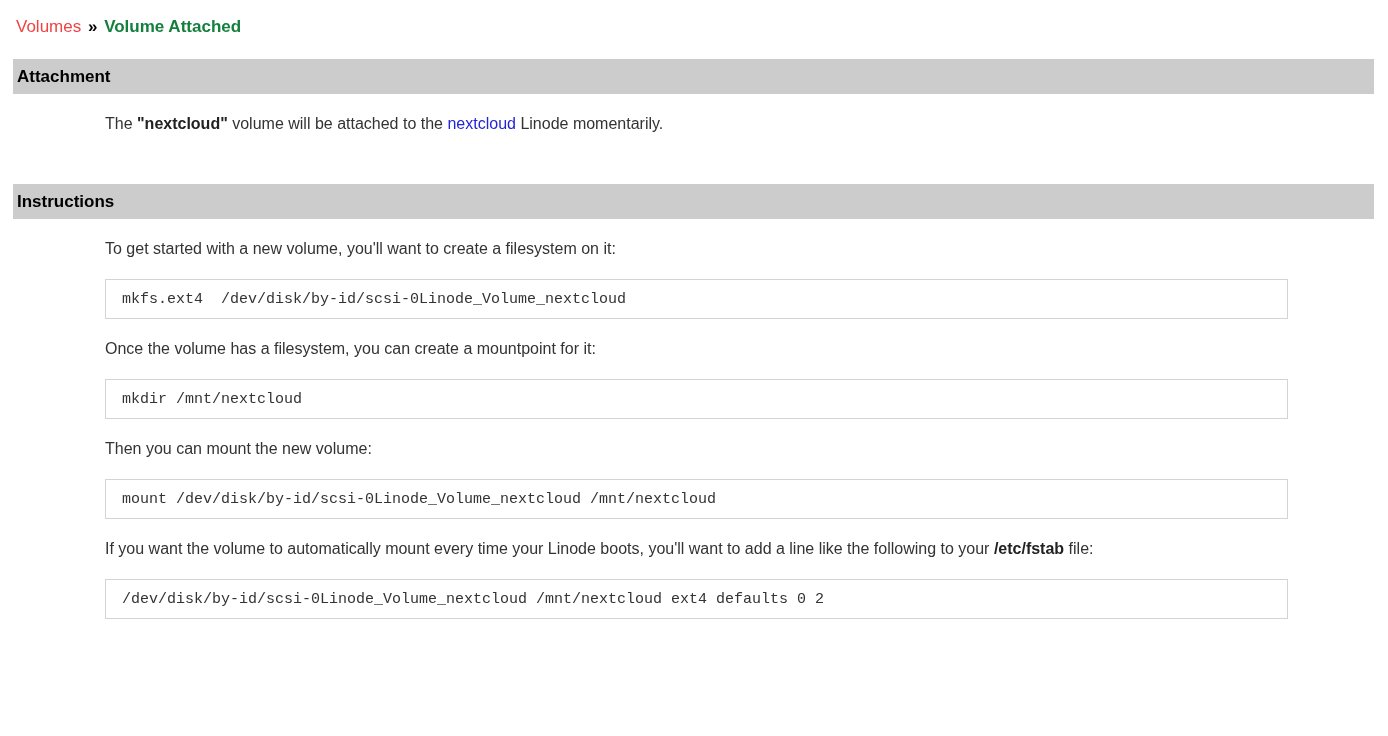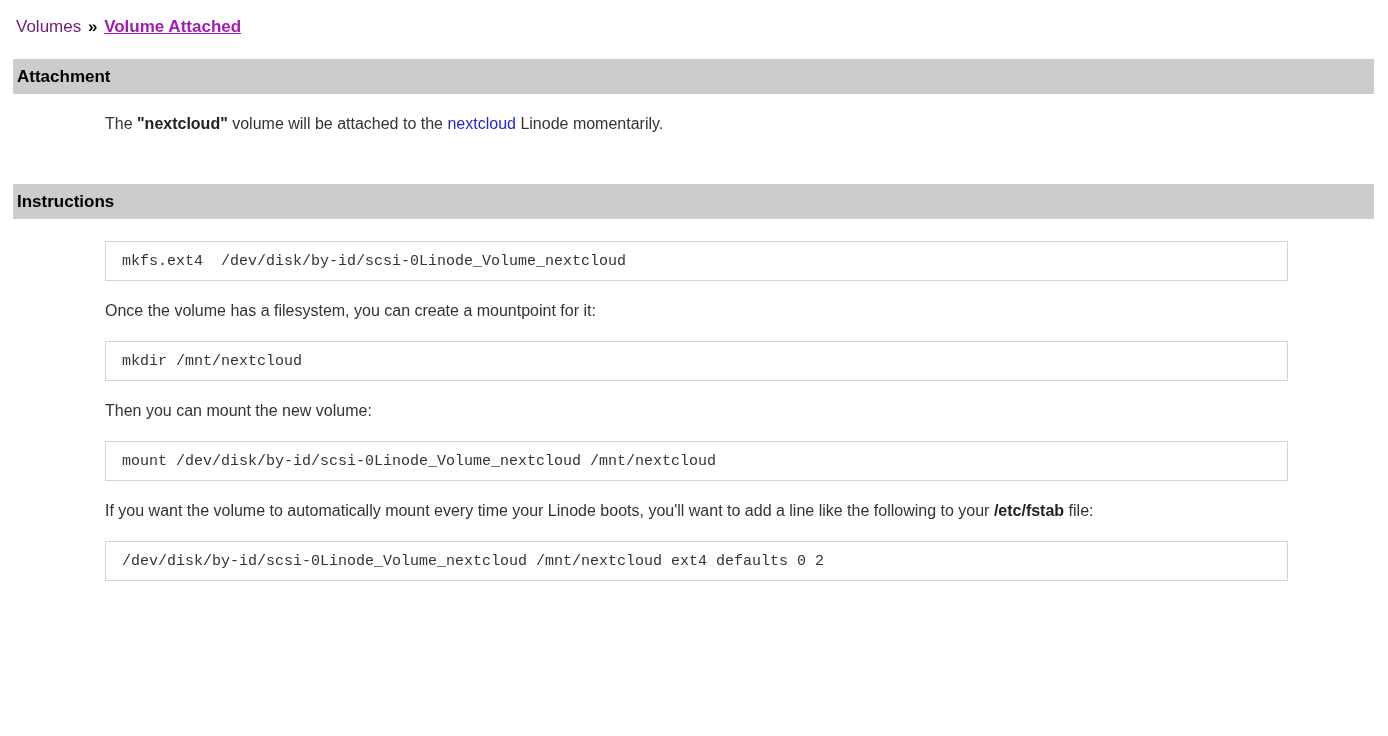--- a/index.html
+++ b/index.html
@@ -10,33 +10,32 @@
     font-family: "Liberation Sans", sans-serif;
     color: #333333;
     overflow: hidden;
   }
   .breadcrumb {
     padding: 17px 0 0 16px;
     font-size: 17px;
     color: #1a1a1a;
   }
   .breadcrumb a {
-    color: #701a75;
+    color: #ef4444;
     text-decoration: none;
     cursor: pointer;
   }
   .breadcrumb .sep {
     font-weight: bold;
     color: #000000;
     padding: 0 2px;
   }
   .breadcrumb .current {
     font-weight: bold;
-    color: #a21caf;
-    text-decoration: underline;
+    color: #15803d;
   }
   .section-bar {
     margin: 0 14px 0 13px;
     height: 35px;
     line-height: 35px;
     background: #cccccc;
     font-size: 17px;
     font-weight: bold;
     color: #000000;
     padding-left: 4px;
@@ -82,20 +81,21 @@
 
 <div class="section-bar bar-attachment">Attachment</div>
 
 <div class="content">
   <p><span>The </span><b>"nextcloud"</b><span> volume will be attached to the </span><a href="#" class="inline-link">nextcloud</a><span> Linode momentarily.</span></p>
 </div>
 
 <div class="section-bar bar-instructions">Instructions</div>
 
 <div class="content">
+  <p>To get started with a new volume, you'll want to create a filesystem on it:</p>
   <div class="codebox">mkfs.ext4  /dev/disk/by-id/scsi-0Linode_Volume_nextcloud</div>
 
   <p>Once the volume has a filesystem, you can create a mountpoint for it:</p>
   <div class="codebox">mkdir /mnt/nextcloud</div>
 
   <p>Then you can mount the new volume:</p>
   <div class="codebox">mount /dev/disk/by-id/scsi-0Linode_Volume_nextcloud /mnt/nextcloud</div>
 
   <p><span>If you want the volume to automatically mount every time your Linode boots, you'll want to add a line like the following to your </span><b>/etc/fstab</b><span> file:</span></p>
   <div class="codebox">/dev/disk/by-id/scsi-0Linode_Volume_nextcloud /mnt/nextcloud ext4 defaults 0 2</div>

